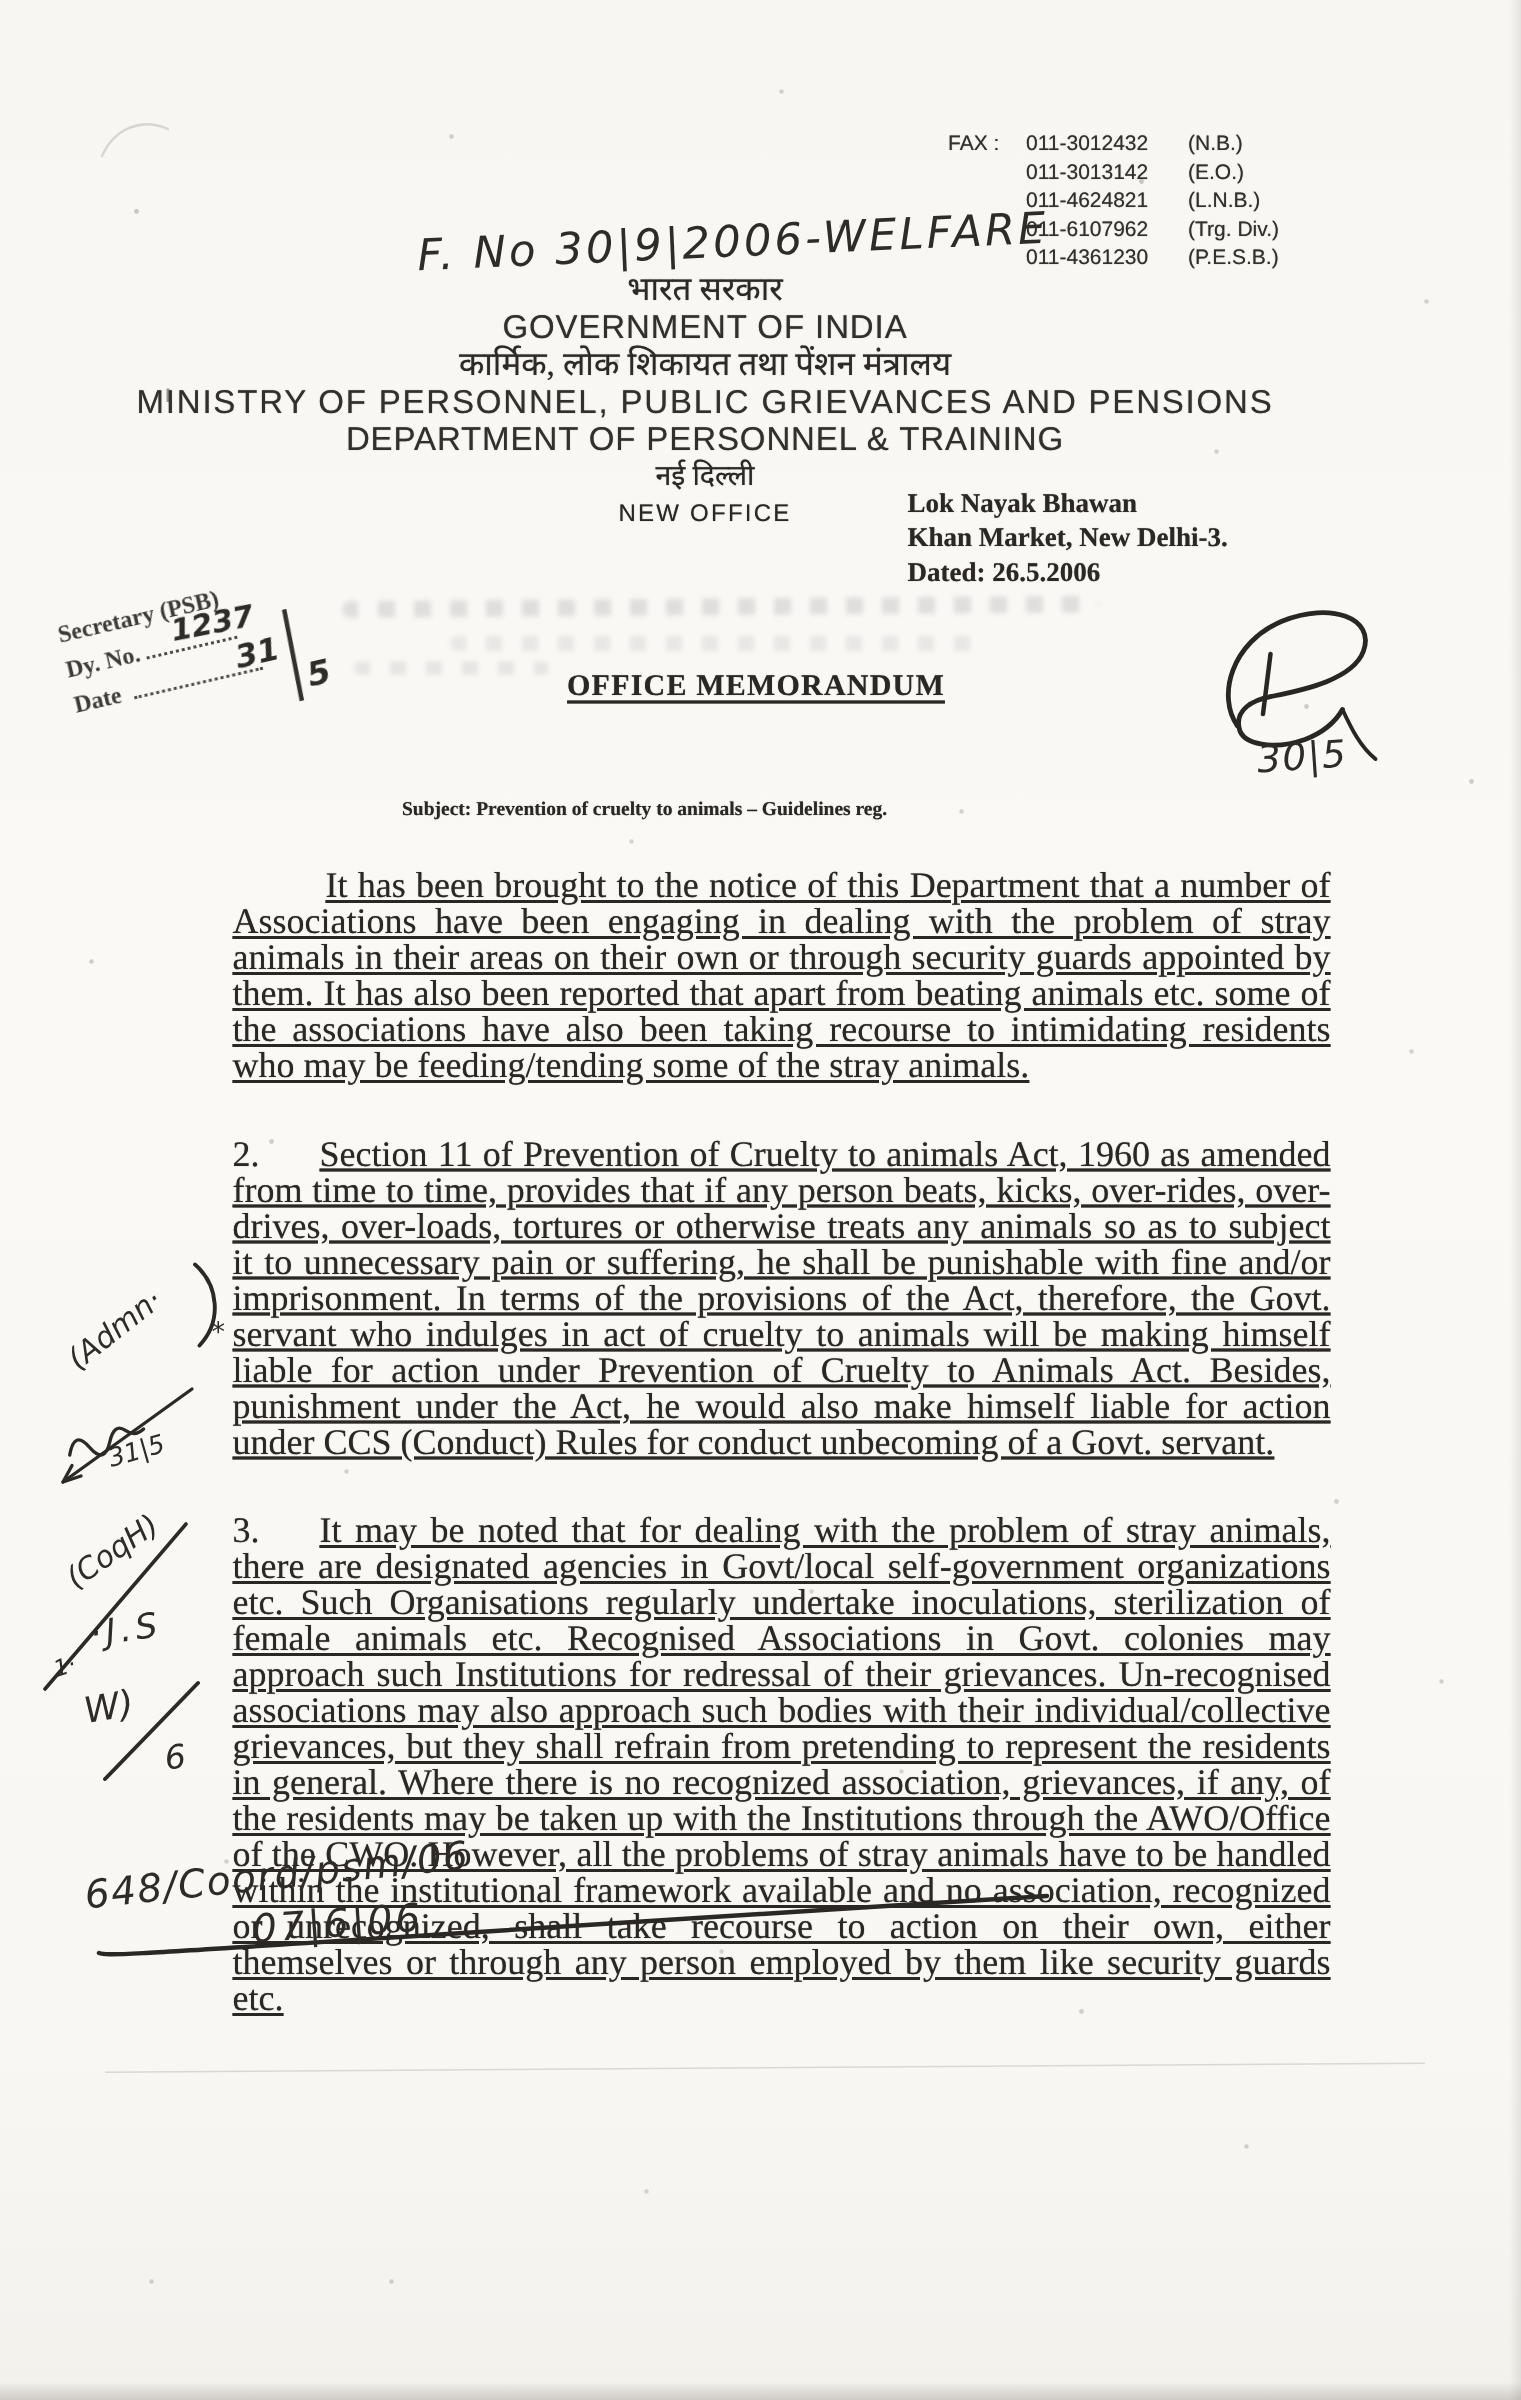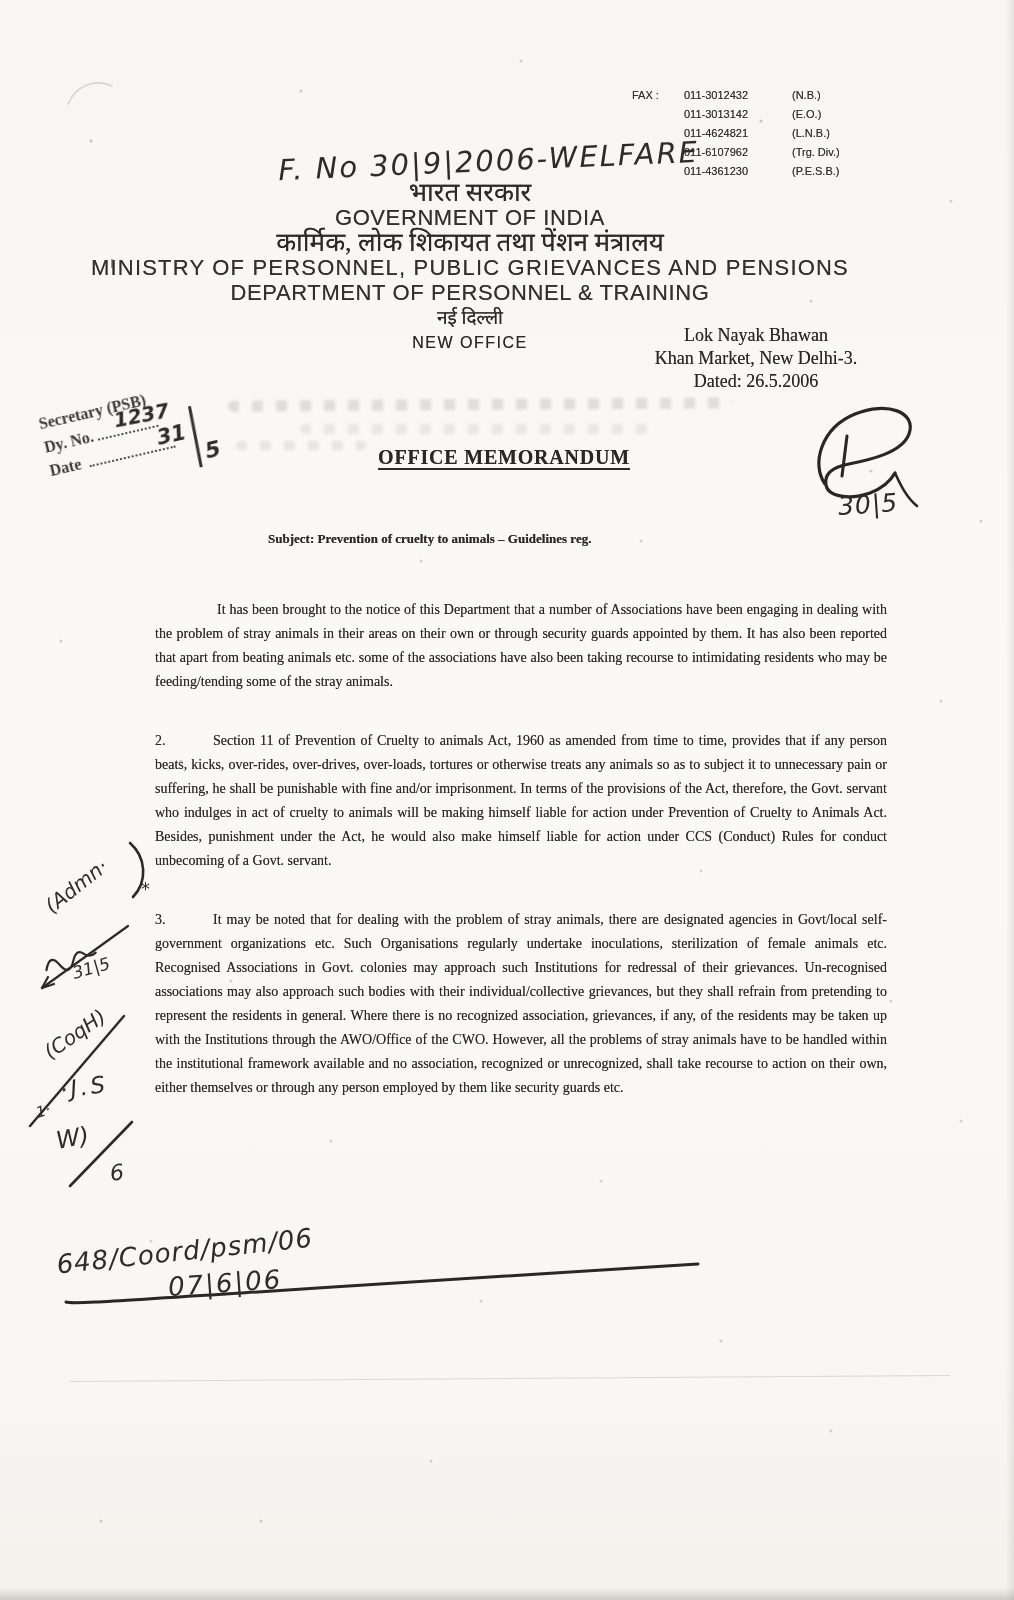--- a/index.html
+++ b/index.html
@@ -39,41 +39,41 @@
   .g3{left:236px;top:441px;width:130px;height:9px;opacity:.22;}
   .corner-squiggle{position:absolute;left:66px;top:76px;opacity:.4;}
   .stray-mark{position:absolute;left:111px;top:259px;width:2px;height:9px;background:rgba(60,55,50,.5);}
 
   
   .sans{font-family:"Liberation Sans", sans-serif;}
   .ink{text-shadow:0 0 .6px rgba(43,39,35,.65);}
   .hw{font-family:"DejaVu Sans", sans-serif;font-style:italic;color:#2f2b26;}
 
   
-  .fax-block{position:absolute;left:632px;top:86px;font-size:11px;line-height:19px;color:#33302c;}
+  .fax-block{position:absolute;left:632px;top:86px;font-size:14px;line-height:19px;color:#33302c;}
   .fax-row{display:flex;}
   .fax-label{width:52px;}
   .fax-num{width:108px;}
   .fax-unit{}
 
   
   .file-no{position:absolute;left:278px;top:144px;font-size:29px;letter-spacing:2px;
     transform:rotate(-2.5deg);white-space:nowrap;}
 
   
   .header-center{position:absolute;left:60px;top:180px;width:820px;text-align:center;}
-  .header-center .hi{font-size:26px;line-height:25px;color:#2d2925;}
+  .header-center .hi{font-size:22px;line-height:25px;color:#2d2925;}
   .header-center .en{font-size:22px;line-height:25px;letter-spacing:.6px;color:#33302c;}
   .header-center .en.wide{letter-spacing:1.2px;}
   .header-center .city-hi{font-size:19px;line-height:25px;}
   .header-center .city-en{font-size:16px;line-height:25px;letter-spacing:1.5px;}
 
   
-  .address{position:absolute;left:623px;top:324px;width:266px;text-align:center;
-    font-size:18px;line-height:23px;color:#2b2723;}
+  .address{position:absolute;left:605px;top:324px;width:266px;text-align:left;
+    font-size:18px;line-height:23px;color:#2b2723;font-weight:bold;}
 
   
   .stamp{position:absolute;left:42px;top:390px;width:195px;transform:rotate(-13deg);
     font-family:"Liberation Serif", serif;font-weight:bold;font-size:16px;line-height:24px;
     color:rgba(35,33,30,.88);filter:blur(.3px);}
   .stamp .dots{display:inline-block;border-bottom:2px dotted rgba(35,33,30,.8);height:12px;}
   .d1{width:62px;} .d2{width:88px;margin-left:4px;}
   .stamp-dyno{position:absolute;left:74px;top:14px;font-size:20px;transform:rotate(2deg);filter:none;}
   .stamp-day{position:absolute;left:112px;top:40px;font-size:21px;filter:none;}
   .stamp-bar{position:absolute;left:148px;top:28px;width:2.5px;height:62px;background:#34302b;transform:rotate(2deg);}
@@ -83,22 +83,22 @@
   .om-title{position:absolute;left:358px;top:446px;width:292px;text-align:center;
     font-weight:bold;font-size:20px;letter-spacing:.8px;
     text-decoration:underline;text-decoration-thickness:2px;text-underline-offset:4px;}
   .subject{position:absolute;left:268px;top:531px;font-weight:bold;font-size:13px;}
 
   
   .signature{position:absolute;left:795px;top:398px;}
   .sig-date{position:absolute;left:838px;top:490px;font-size:25px;transform:rotate(-4deg);letter-spacing:1px;}
 
   
-  .body-text{position:absolute;left:155px;top:598px;width:732px;
-    font-size:14px;line-height:24px;text-align:justify;color:#2b2723;}
+  .body-text{position:absolute;left:155px;top:579px;width:732px;
+    font-size:24px;line-height:24px;text-align:justify;color:#2b2723;text-decoration:underline;}
   .para{margin:0 0 35px 0;}
   .para.indent{text-indent:62px;}
   .pnum{display:inline-block;width:58px;}
 
   
   .mg{position:absolute;white-space:nowrap;}
   .bracket-svg{position:absolute;left:124px;top:841px;}
   .asterisk{position:absolute;left:141px;top:878px;font-size:18px;}
   .admn{left:40px;top:874px;font-size:20px;transform:rotate(-38deg);}
   .admn-arrow{position:absolute;left:30px;top:860px;}

